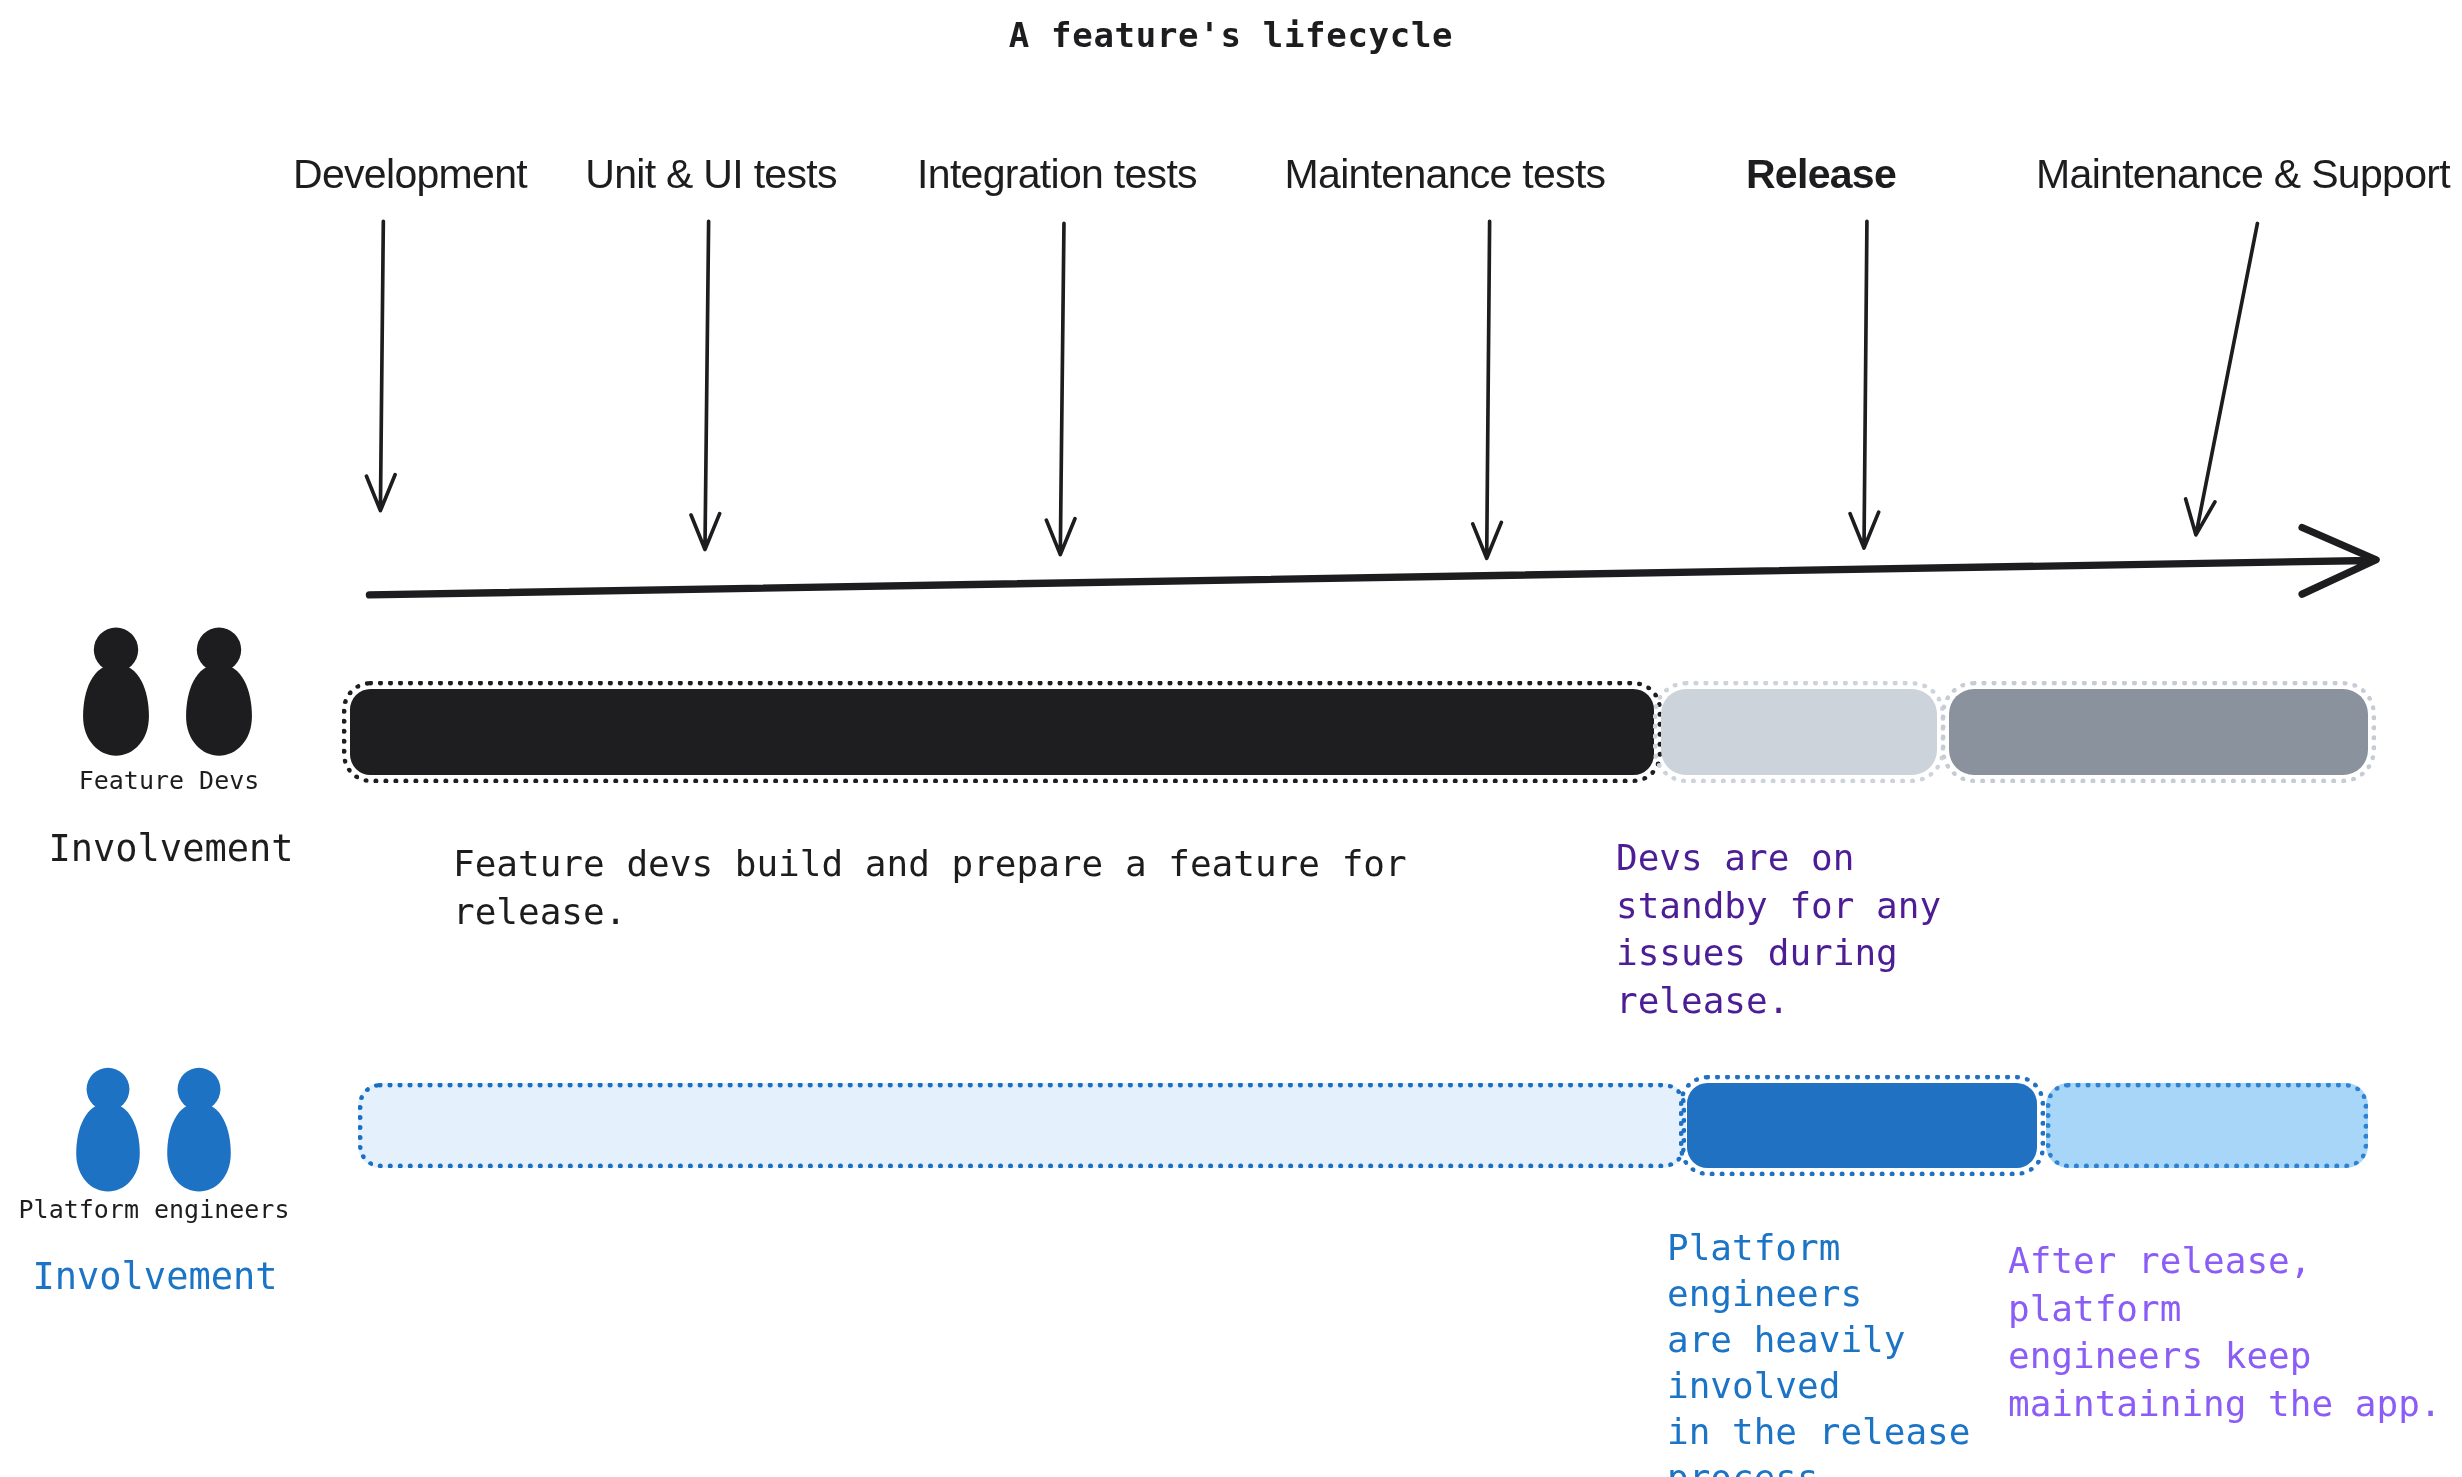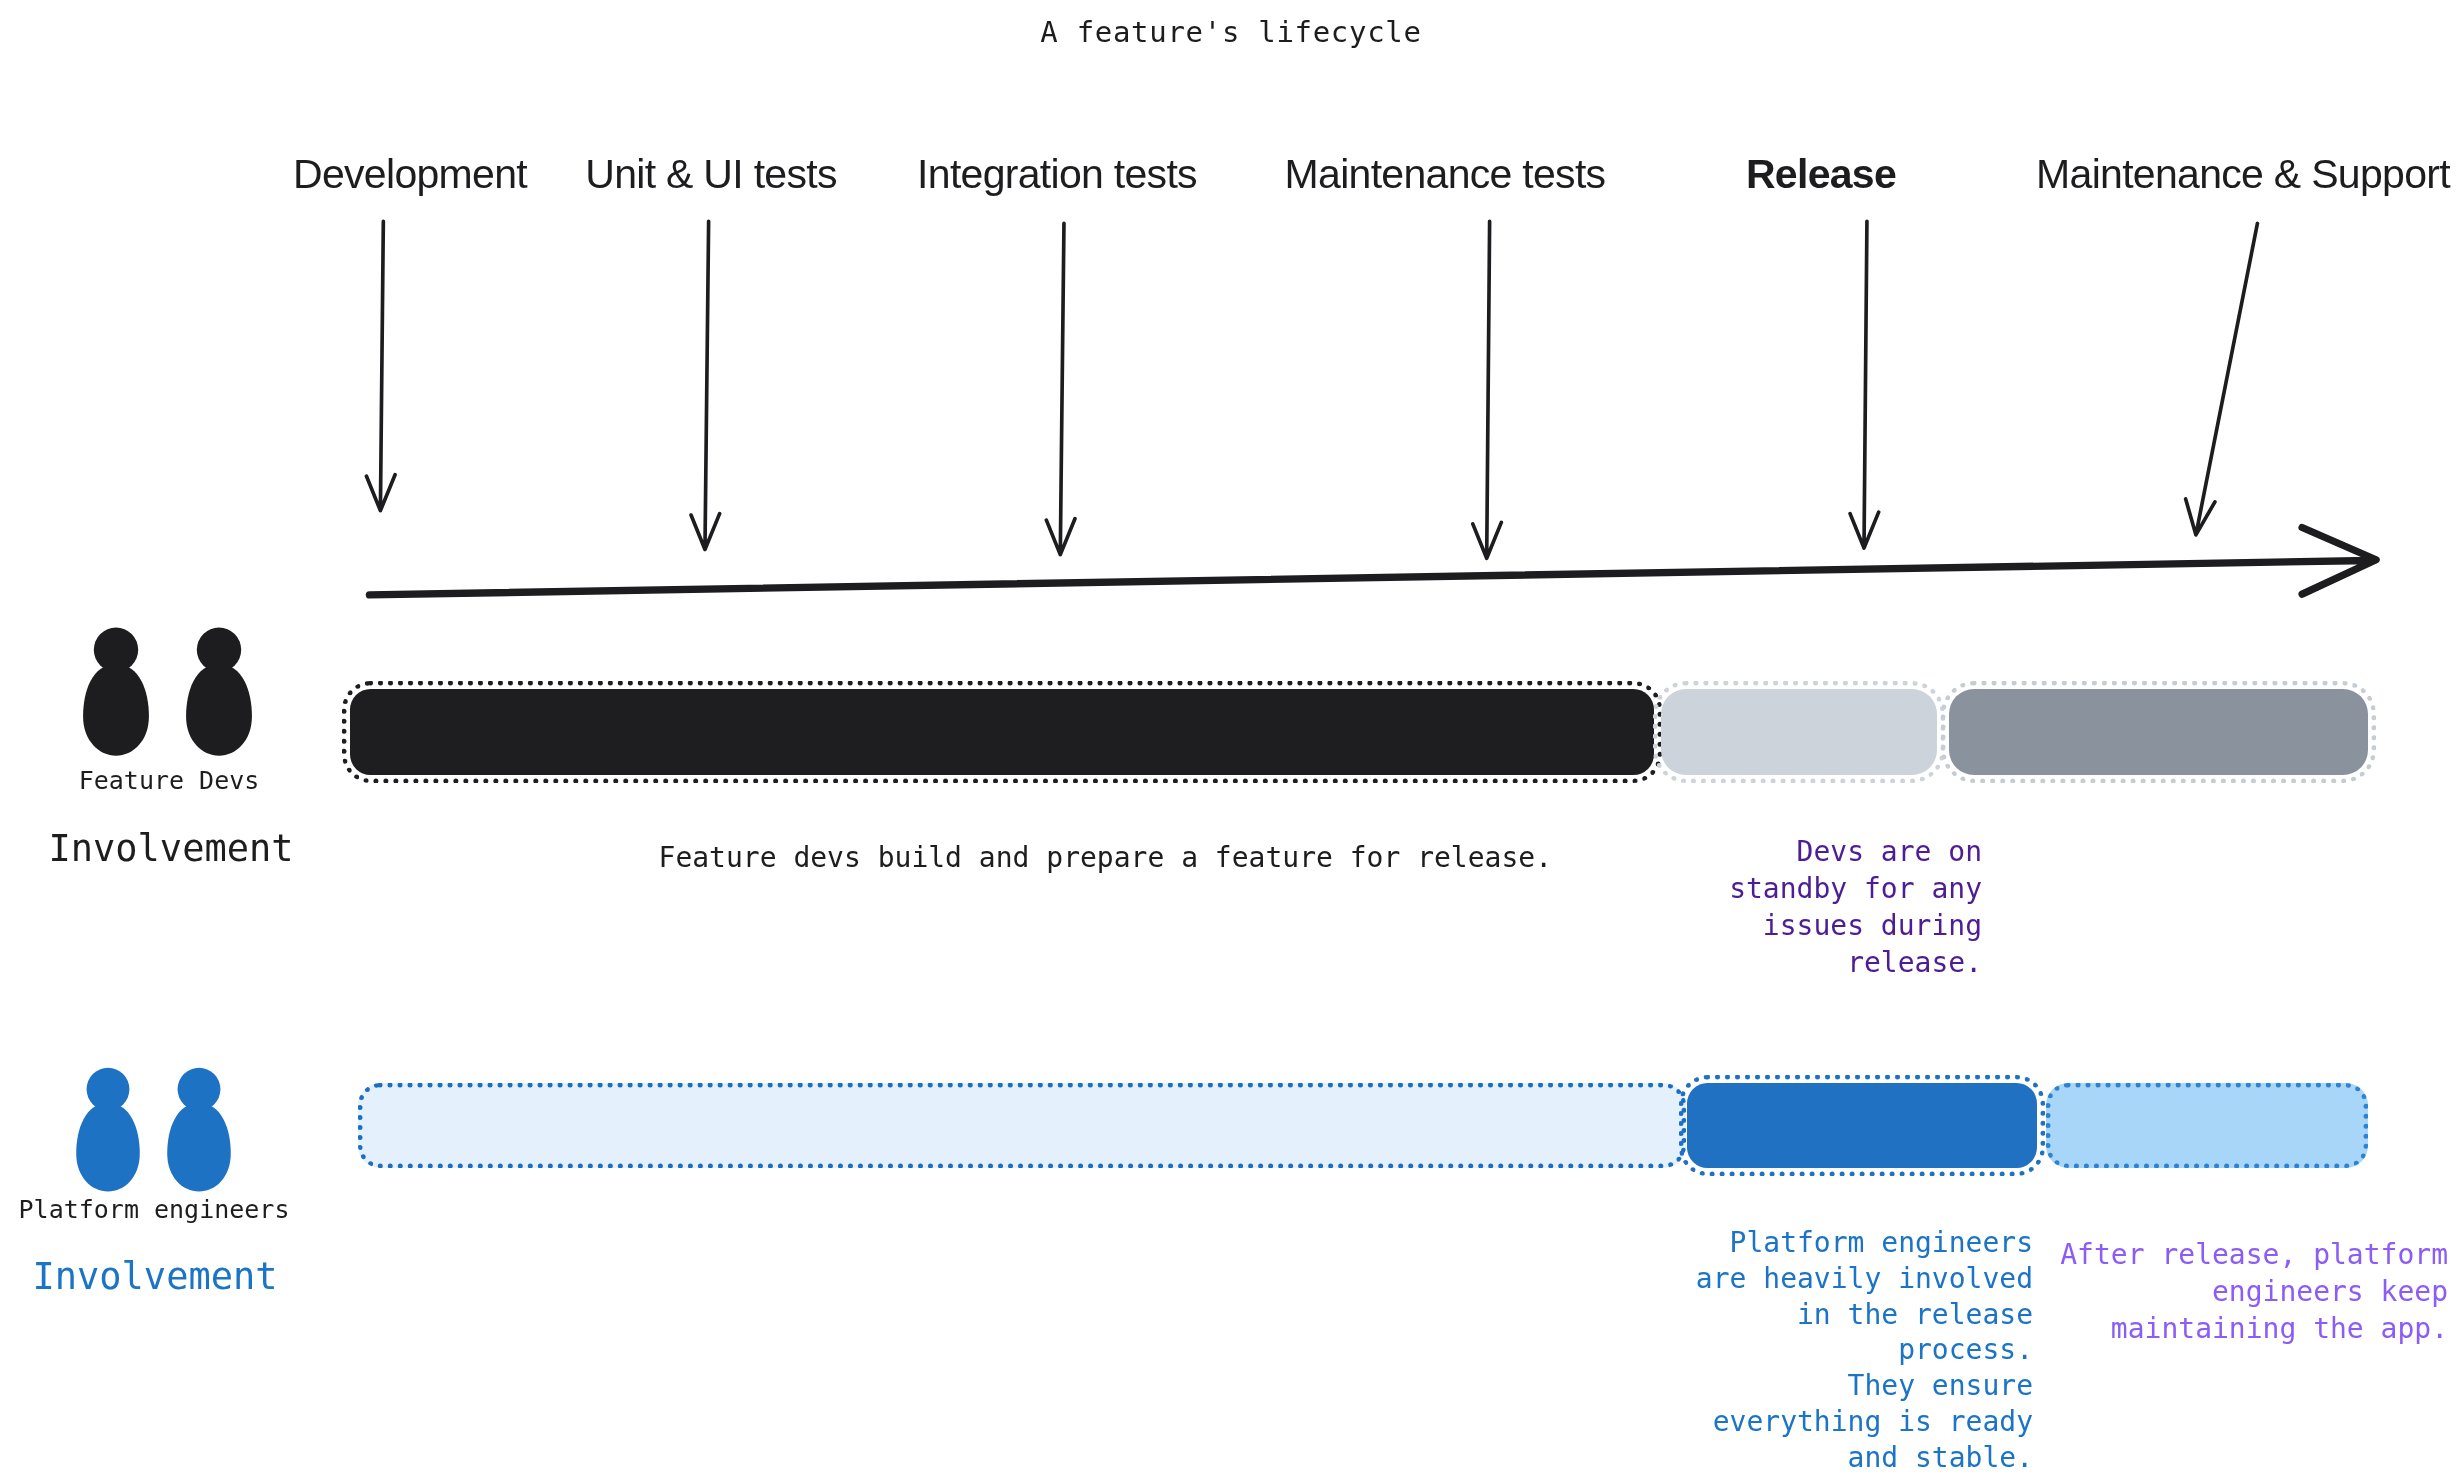--- a/index.html
+++ b/index.html
@@ -3,21 +3,21 @@
 <meta charset="utf-8">
 <style>
   html,body{margin:0;padding:0;background:#ffffff;}
   #canvas{position:relative;width:2462px;height:1477px;background:#ffffff;overflow:hidden;
           font-family:"DejaVu Sans Mono", monospace;color:#1d1d1f;}
 
   .abs{position:absolute;}
 
   
   #title{top:14.7px;left:50%;transform:translateX(-50%);
-         font-size:29px;font-weight:400;letter-spacing:0.7px;white-space:nowrap;}
+         font-size:34px;font-weight:700;letter-spacing:0.7px;white-space:nowrap;}
 
   
   .stage{top:151px;transform:translateX(-50%);white-space:nowrap;
          font-family:"Liberation Sans","DejaVu Sans",sans-serif;
          font-size:41px;font-weight:500;letter-spacing:-0.7px;}
   .stage.bold{font-weight:800;}
 
   
   #arrows{top:0;left:0;pointer-events:none;}
   #arrows path{stroke:#1d1d1f;fill:none;stroke-linecap:round;stroke-linejoin:round;}
@@ -47,21 +47,21 @@
 
   .grp-label{transform:translateX(-50%);white-space:nowrap;font-size:25px;text-align:right;}
   #label-dev{left:169px;top:766px;}
   #label-pe {left:154px;top:1195px;}
 
   .involve{transform:translateX(-50%);white-space:nowrap;font-size:37px;font-weight:500;}
   #involve-dev{left:171px;top:827px;color:#1d1d1f;}
   #involve-pe {left:155px;top:1255px;color:#1b74c5;}
 
   
-  .note{font-size:28px;line-height:1.32;text-align:right;white-space:pre-line;}
+  .note{font-size:36px;line-height:1.32;text-align:left;white-space:pre-line;}
   #t-dev-build  {left:453px; top:840px;width:1099px;color:#1d1d1f;}
   #t-dev-release{left:1616px;top:834px;width:366px; color:#4c1d95;}
   #t-dev-maint  {left:1946px;top:837px;width:440px; color:#1d1d1f;}
   #t-pe-support {left:328px; top:1237px;width:1319px;color:#1b74c5;}
   #t-pe-release {left:1667px;top:1225px;width:366px; color:#1b74c5;line-height:1.28;}
   #t-pe-after   {left:2008px;top:1237px;width:440px; color:#8b5cf6;}
 </style>
 </head>
 <body>
 

